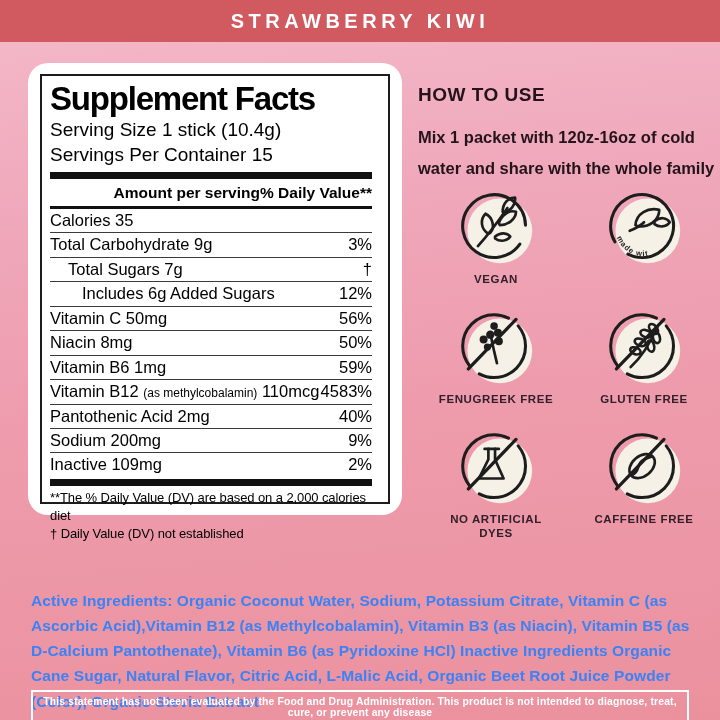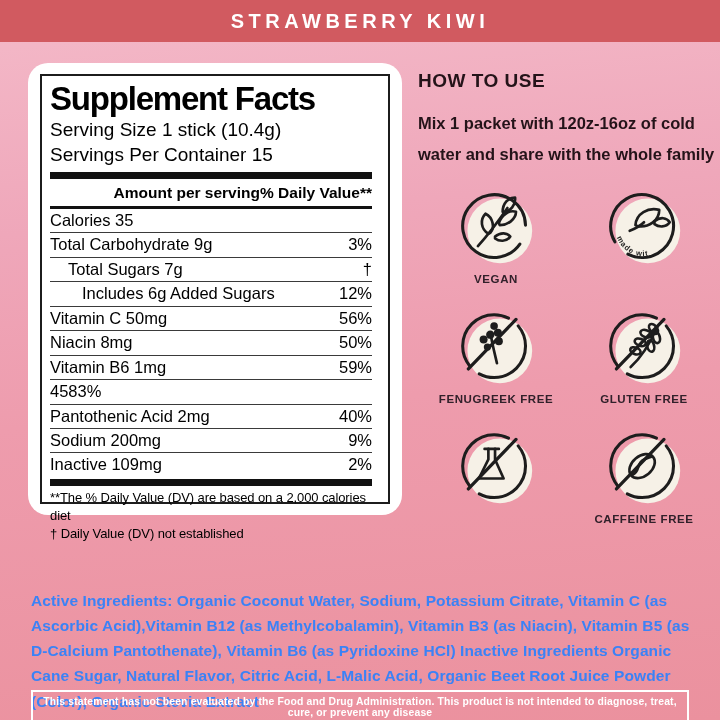--- a/index.html
+++ b/index.html
@@ -29,21 +29,21 @@
   .frow.last{border-bottom:none;}
   .rl{white-space:nowrap;}
   .rl .sm{font-size:12px;}
   .i1{padding-left:18px;}
   .i2{padding-left:32px;}
   .rv{font-weight:400;}
   .footnote{font-size:13px;line-height:1.4;letter-spacing:-0.1px;}
   .footnote.first{margin-top:3px;}
 
   
-  .howto{position:absolute;left:418px;top:70px;width:298px;color:#241319;}
+  .howto{position:absolute;left:418px;top:84px;width:298px;color:#241319;}
   .howto-title{font-size:19px;font-weight:800;letter-spacing:0.5px;margin:0 0 16px 0;}
   .howto-body{font-size:16.5px;font-weight:600;line-height:1.9;margin:0;}
 
   .badges{position:absolute;left:422px;top:188px;width:296px;
     display:grid;grid-template-columns:1fr 1fr;grid-template-rows:120px 120px 124px;}
   .badge{display:flex;flex-direction:column;align-items:center;}
   .badge svg{width:80px;height:80px;display:block;}
   .badge-label{margin-top:4px;font-size:11.5px;font-weight:800;letter-spacing:0.6px;
     text-align:center;line-height:1.25;color:#31202a;max-width:120px;}
   .ring{fill:none;stroke:#1d1d1d;stroke-width:3.2;stroke-linecap:round;}
@@ -103,20 +103,21 @@
     </div>
     <div class="frow">
       <span class="rl">Niacin 8mg</span>
       <span class="rv">50%</span>
     </div>
     <div class="frow">
       <span class="rl">Vitamin B6 1mg</span>
       <span class="rv">59%</span>
     </div>
     <div class="frow">
+      <span class="rl"><span>Vitamin B12</span> <span class="sm">(as methylcobalamin)</span> <span>110mcg</span></span>
       <span class="rv">4583%</span>
     </div>
     <div class="frow">
       <span class="rl">Pantothenic Acid 2mg</span>
       <span class="rv">40%</span>
     </div>
     <div class="frow">
       <span class="rl">Sodium 200mg</span>
       <span class="rv">9%</span>
     </div>
@@ -198,20 +199,21 @@
   </div>
 
   <div class="badge">
     <svg viewBox="0 0 84 84">
       <circle class="bgc" cx="46" cy="45" r="34"></circle>
       <circle class="ring" cx="40" cy="40" r="33" stroke-dasharray="68 13 90 13 23"></circle>
       <path class="gl" d="M30 22 L45 22" stroke-width="3"></path>
       <path class="gl" d="M34 22 L34 33 L24 53 L50 53 L41 33 L41 22" stroke-width="3"></path>
       <line class="slash" x1="63" y1="12" x2="13" y2="64"></line>
     </svg>
+    <div class="badge-label">NO ARTIFICIAL DYES</div>
   </div>
 
   <div class="badge">
     <svg viewBox="0 0 84 84">
       <circle class="bgc" cx="46" cy="45" r="34"></circle>
       <circle class="ring" cx="40" cy="40" r="33" stroke-dasharray="68 13 90 13 23"></circle>
       <ellipse class="gl" cx="40" cy="40" rx="15" ry="10.5" stroke-width="3" transform="rotate(-40 40 40)"></ellipse>
       <path class="gl" d="M30 49 C38 46 34 36 42 33 C46 31 48 31 50 30" stroke-width="2.6"></path>
       <line class="slash" x1="63" y1="12" x2="13" y2="64"></line>
     </svg>

